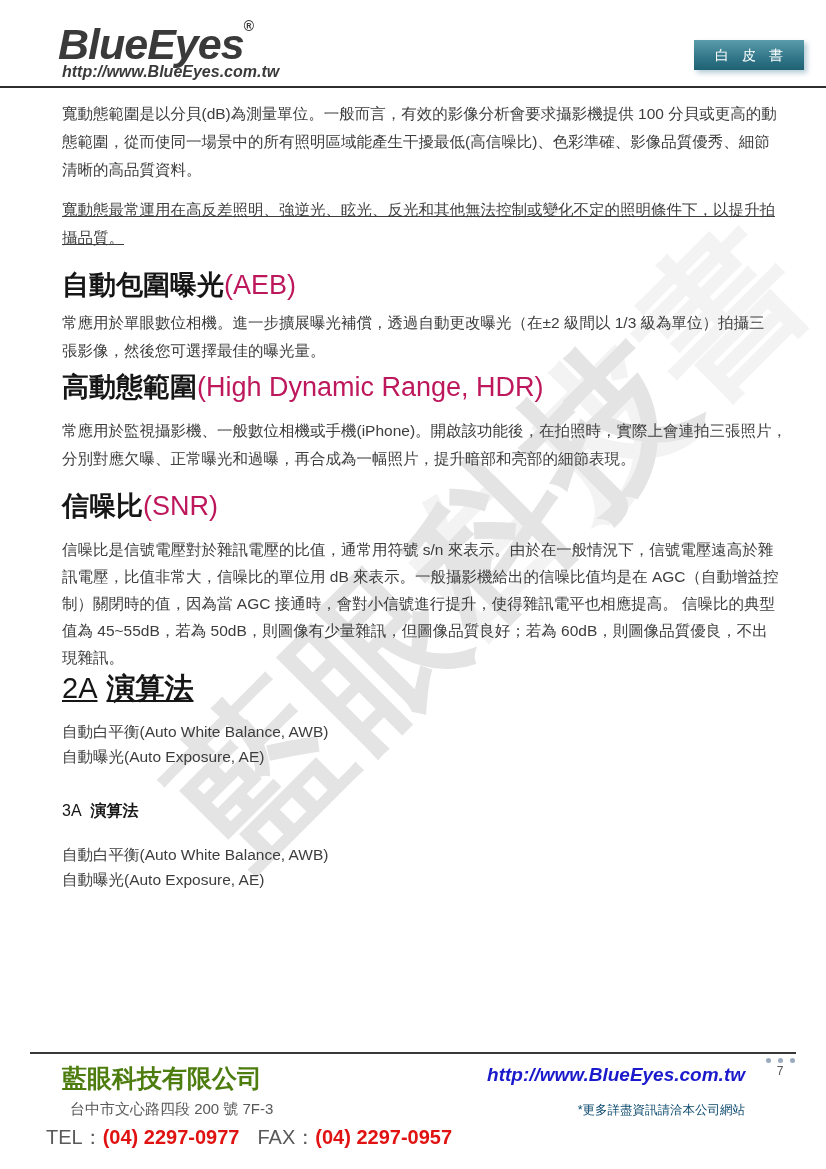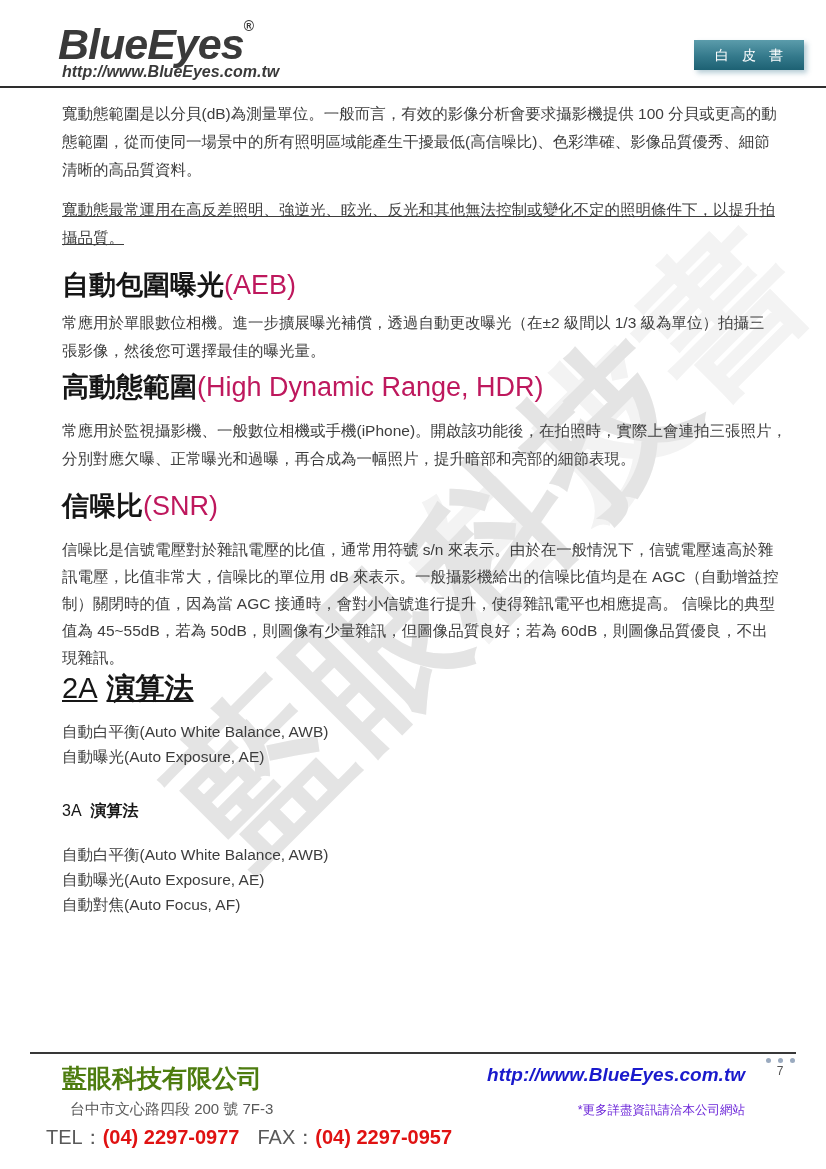--- a/index.html
+++ b/index.html
@@ -51,21 +51,21 @@
   #footer-rule { position:absolute; left:30px; top:2px; width:766px; height:2px;
                  background:#383838; }
   #f-company { position:absolute; left:62px; top:12px; font-size:25px; font-weight:700;
                color:#4d7c0f; }
   #f-address { position:absolute; left:70px; top:50px; font-size:15px; color:#595959; }
   #f-telline { position:absolute; left:46px; top:74px; font-size:20px; color:#595959; }
   #f-telline .num { color:#e01212; font-weight:700; }
   #f-telline .gap { display:inline-block; width:18px; }
   #f-url { position:absolute; right:81px; top:14px; font-size:19px; font-weight:700;
            font-style:italic; color:#1a1acc; text-decoration:none; }
-  #f-note { position:absolute; right:81px; top:52px; font-size:12.5px; color:#6d28d9; }
+  #f-note { position:absolute; right:81px; top:52px; font-size:12.5px; color:#0c4a6e; }
   #f-page { position:absolute; left:762px; top:8px; width:36px; text-align:center; }
   #f-page .dots { display:flex; justify-content:center; gap:7px; }
   #f-page .dot { width:5px; height:5px; border-radius:50%; background:#9aaabf; }
   #f-page .num { font-size:12px; color:#555555; margin-top:1px; }
 </style>
 </head>
 <body>
 
 <div id="page">
 
@@ -105,21 +105,20 @@
     <h2 class="sec" id="h-2a"><span class="prefix">2A</span><span>演算法</span></h2>
     <div class="algo-list">
       <div class="algo-item">自動白平衡(Auto White Balance, AWB)</div>
       <div class="algo-item">自動曝光(Auto Exposure, AE)</div>
     </div>
 
     <h2 class="sec" id="h-3a"><span class="prefix">3A</span><span>演算法</span></h2>
     <div class="algo-list">
       <div class="algo-item">自動白平衡(Auto White Balance, AWB)</div>
       <div class="algo-item">自動曝光(Auto Exposure, AE)</div>
-      <div class="algo-item">自動對焦(Auto Focus, AF)</div>
     </div>
 
   </div>
 
   <div id="footer">
     <div id="footer-rule"></div>
     <div id="f-company">藍眼科技有限公司</div>
     <div id="f-address">台中市文心路四段 200 號 7F-3</div>
     <div id="f-telline"><span>TEL：</span><span class="num">(04) 2297-0977</span><span class="gap"></span><span>FAX：</span><span class="num">(04) 2297-0957</span></div>
     <a id="f-url" href="#">http://www.BlueEyes.com.tw</a>

